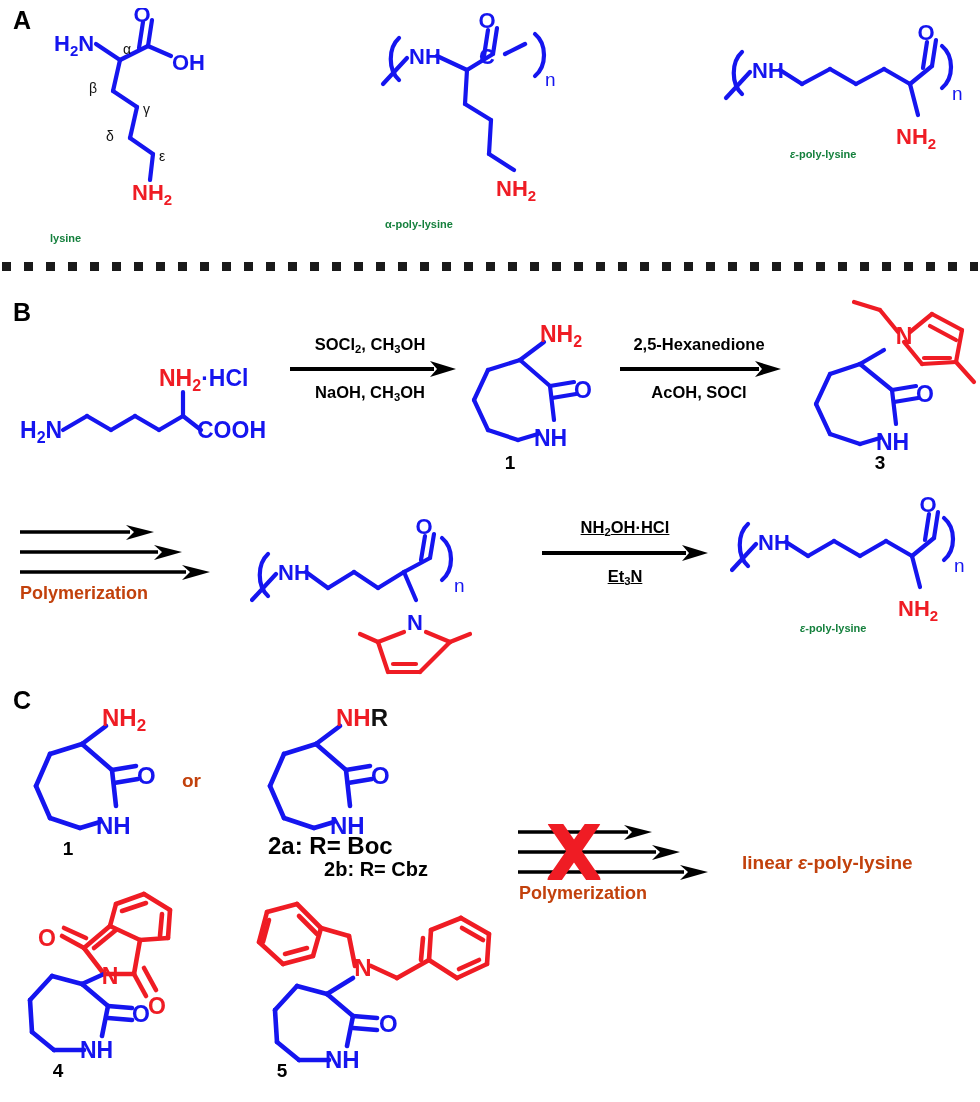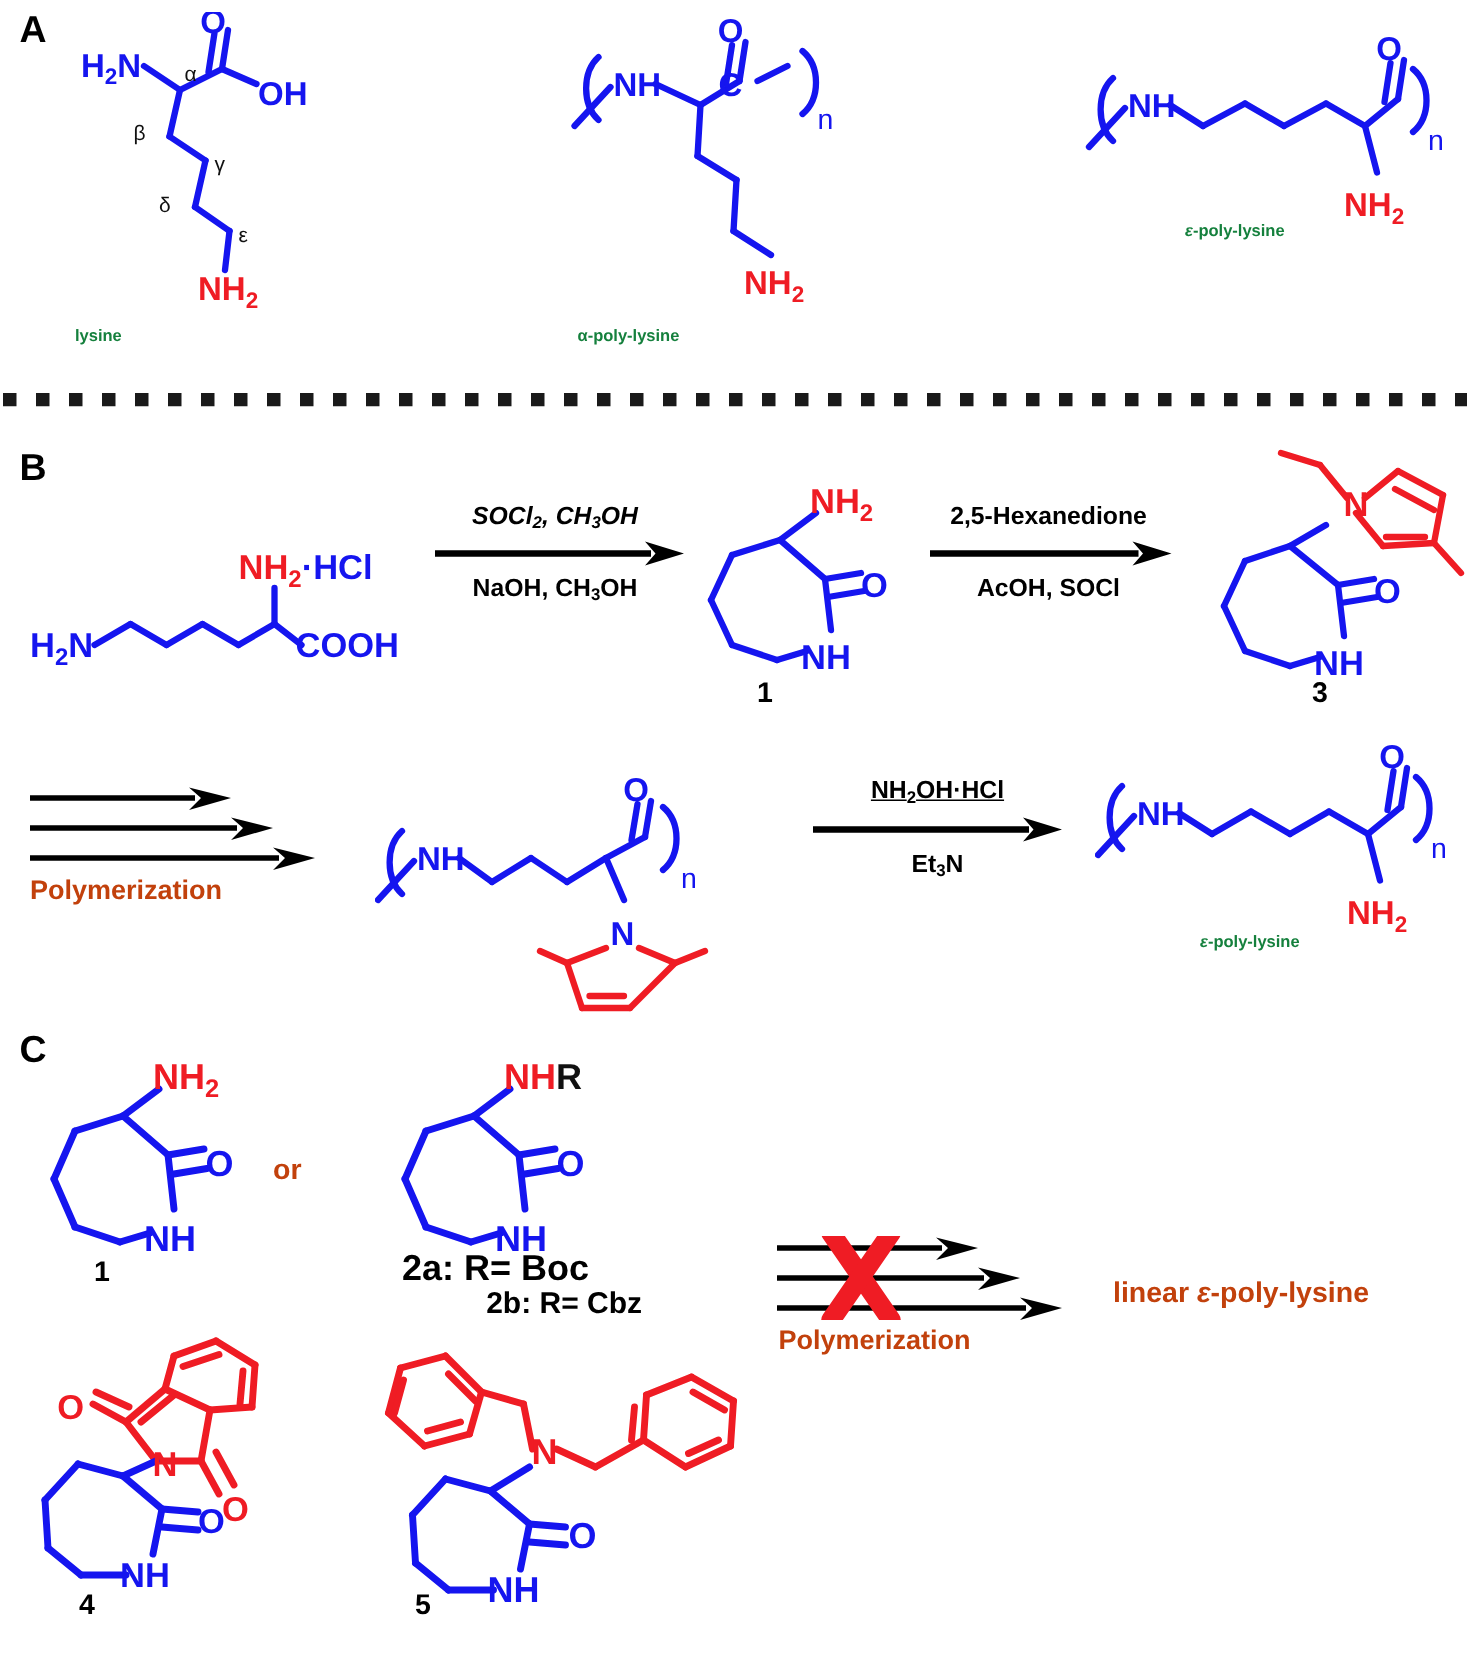--- a/index.html
+++ b/index.html
@@ -47,21 +47,21 @@
       <text x="92" y="192" fill="#ef1c24">NH<tspan font-size="15" dy="5">2</tspan></text>
     </g>
     <g font-family="'Liberation Sans',sans-serif" font-size="14" fill="#111">
       <text x="83" y="46">α</text>
       <text x="49" y="85">β</text>
       <text x="103" y="106">γ</text>
       <text x="66" y="133">δ</text>
       <text x="119" y="153">ε</text>
     </g>
   </svg>
-  <div class="caption" style="left:50px;top:218px;width:160px;">lysine</div>
+  <div class="caption" style="left:50px;top:232px;width:160px;">lysine</div>
 
   <svg class="struct" style="left:375px;top:12px;" width="210" height="200" viewBox="0 0 210 200">
     <g fill="none" stroke="#1515ef" stroke-width="4.2" stroke-linecap="round" stroke-linejoin="round">
       <path d="M24,26 C13,36 13,58 24,68"></path>
       <path d="M8,72 L32,46"></path>
       <path d="M62,44 L92,58"></path>
       <path d="M92,58 L118,42"></path>
       <path d="M118,42 L122,16"></path>
       <path d="M109,44 L113,18"></path>
       <path d="M130,42 L150,32"></path>
@@ -123,21 +123,21 @@
       <path d="M168,86 L168,62"></path>
       <path d="M168,86 L186,100"></path>
     </g>
     <g font-family="'Liberation Sans',sans-serif" font-weight="bold" font-size="23">
       <text x="5" y="108" fill="#1515ef">H<tspan font-size="16" dy="5">2</tspan><tspan dy="-5">N</tspan></text>
       <text x="182" y="108" fill="#1515ef">COOH</text>
       <text x="144" y="56" fill="#ef1c24">NH<tspan font-size="16" dy="5">2</tspan><tspan dy="-5" fill="#1515ef">·HCl</tspan></text>
     </g>
   </svg>
 
-  <div class="cond" style="left:290px;top:335px;width:160px;font-style:italic;">
+  <div class="cond" style="left:290px;top:335px;width:160px;">
     <span>SOCl</span><sub>2</sub><span>, CH</span><sub>3</sub><span>OH</span>
   </div>
   <svg class="struct" style="left:288px;top:358px;" width="170" height="22" viewBox="0 0 170 22">
     <line x1="2" y1="11" x2="146" y2="11" stroke="#000" stroke-width="4.2"></line>
     <polygon points="142,3 168,11 142,19 149,11" fill="#000"></polygon>
   </svg>
   <div class="cond" style="left:290px;top:383px;width:160px;">
     <span>NaOH, CH</span><sub>3</sub><span>OH</span>
   </div>
 
@@ -246,21 +246,21 @@
     <text x="204" y="100" font-family="'Liberation Sans',sans-serif" font-size="19" fill="#1515ef">n</text>
   </svg>
 
   <div class="cond" style="left:545px;top:518px;width:160px;text-decoration:underline;">
     <span>NH</span><sub>2</sub><span>OH·HCl</span>
   </div>
   <svg class="struct" style="left:540px;top:542px;" width="170" height="22" viewBox="0 0 170 22">
     <line x1="2" y1="11" x2="146" y2="11" stroke="#000" stroke-width="4.2"></line>
     <polygon points="142,3 168,11 142,19 149,11" fill="#000"></polygon>
   </svg>
-  <div class="cond" style="left:545px;top:567px;width:160px;">
+  <div class="cond" style="left:545px;top:567px;width:160px;text-decoration:underline;">
     <span>Et</span><sub>3</sub><span>N</span>
   </div>
 
   <svg class="struct" style="left:730px;top:492px;" width="240" height="130" viewBox="0 0 240 130">
     <g fill="none" stroke="#1515ef" stroke-width="4.2" stroke-linecap="round" stroke-linejoin="round">
       <path d="M18,32 C7,42 7,64 18,74"></path>
       <path d="M2,78 L26,52"></path>
       <path d="M56,50 L78,64"></path>
       <path d="M78,64 L104,49"></path>
       <path d="M104,49 L130,64"></path>

